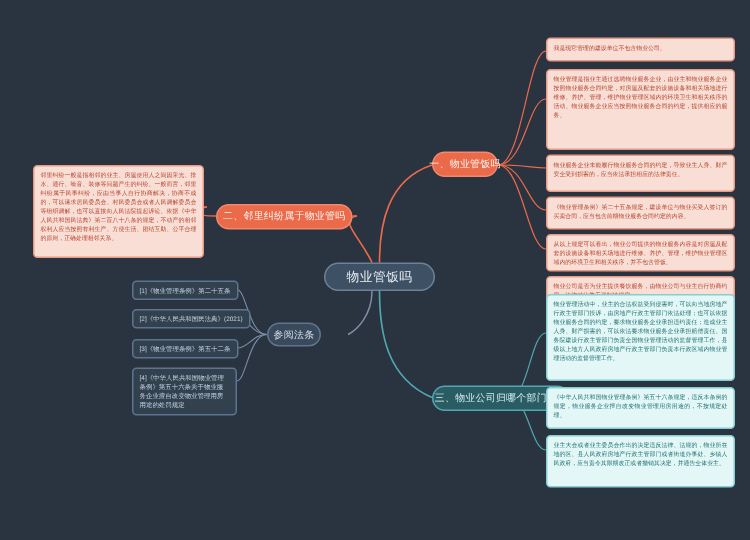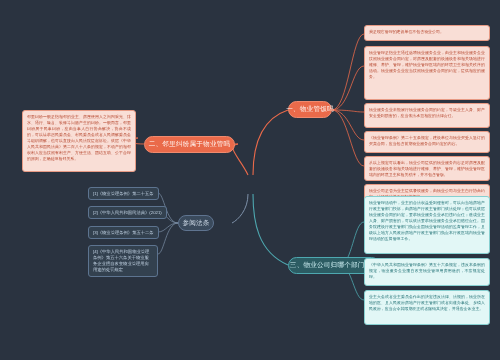--- a/index.html
+++ b/index.html
@@ -143,20 +143,21 @@
     <path d="M340 265 C352 265 354 222 364 222" fill="none" stroke="#4ea8b0" stroke-width=".8"></path>
     <path d="M340 265 C354 265 356 268 364 268" fill="none" stroke="#4ea8b0" stroke-width=".8"></path>
     <path d="M340 265 C352 265 354 300 364 300" fill="none" stroke="#4ea8b0" stroke-width=".8"></path>
 
     <path d="M178 223 C166 223 164 193 158 193" fill="none" stroke="#7d90a8" stroke-width=".7"></path>
     <path d="M178 223 C168 223 166 212 158 212" fill="none" stroke="#7d90a8" stroke-width=".7"></path>
     <path d="M178 223 C168 223 166 232 158 232" fill="none" stroke="#7d90a8" stroke-width=".7"></path>
     <path d="M178 223 C166 223 164 254 158 254" fill="none" stroke="#7d90a8" stroke-width=".7"></path>
   </svg>
 
+  <div class="root-node">物业管饭吗</div>
 
   <div class="pill orange" style="left:288px; top:101px; width:44px; height:17px;">一、物业管饭吗</div>
 
   <div class="pill orange" style="left:144px; top:136px; width:91px; height:17px;">二、邻里纠纷属于物业管吗</div>
 
   <div class="pill teal" style="left:288px; top:257px; width:92px; height:17px;">三、物业公司归哪个部门管理</div>
 
   <div class="pill slate" style="left:178px; top:215px; width:36px; height:16px;">参阅法条</div>
 
   <div class="card salmon" style="left:364px; top:25px; width:126px; height:16px;">我是现它管理的建设单位不包含物业公司。</div>

